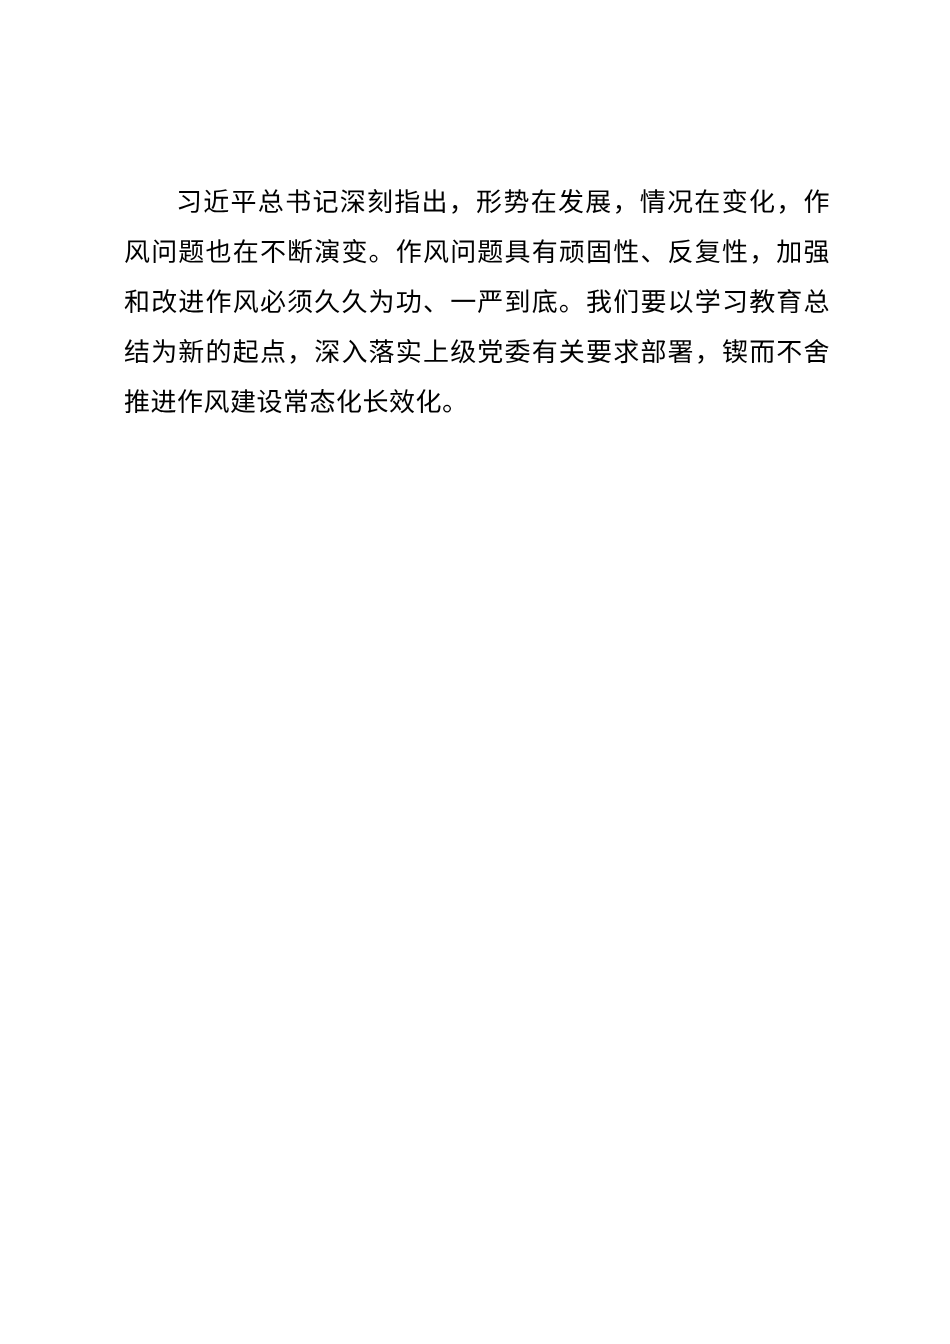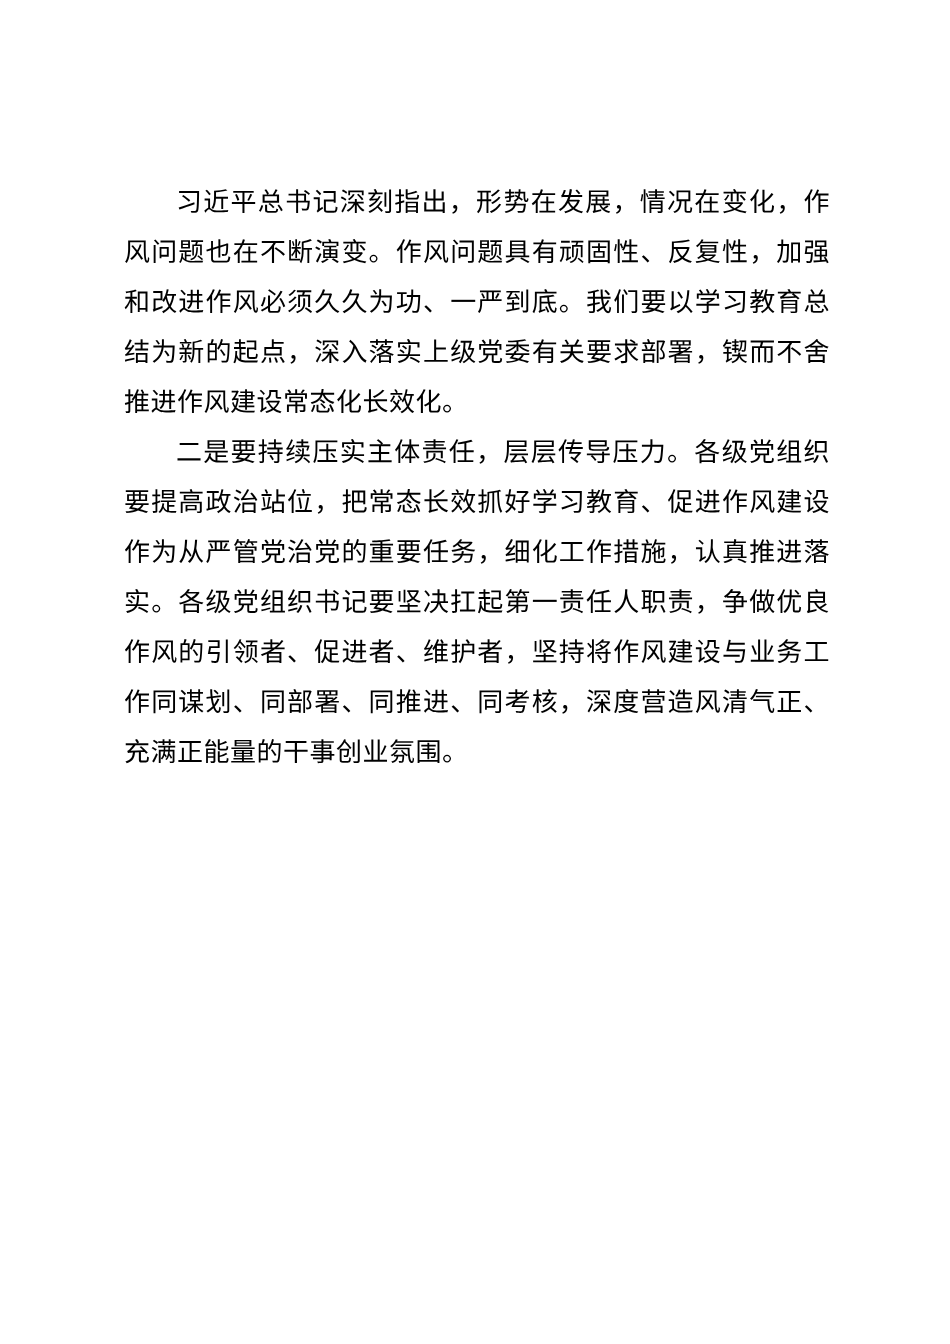--- a/index.html
+++ b/index.html
@@ -38,15 +38,14 @@
     margin: 0;
     font-weight: 400;
   }
 </style>
 </head>
 <body>
 
 <div class="page">
   <div class="doc-body">
     <p class="para">习近平总书记深刻指出，形势在发展，情况在变化，作风问题也在不断演变。作风问题具有顽固性、反复性，加强和改进作风必须久久为功、一严到底。我们要以学习教育总结为新的起点，深入落实上级党委有关要求部署，锲而不舍推进作风建设常态化长效化。</p>
-    <p class="para">二是要持续压实主体责任，层层传导压力。各级党组织要提高政治站位，把常态长效抓好学习教育、促进作风建设作为从严管党治党的重要任务，细化工作措施，认真推进落实。各级党组织书记要坚决扛起第一责任人职责，争做优良作风的引领者、促进者、维护者，坚持将作风建设与业务工作同谋划、同部署、同推进、同考核，深度营造风清气正、充满正能量的干事创业氛围。</p>
   </div>
 </div>
 
 </body></html>

